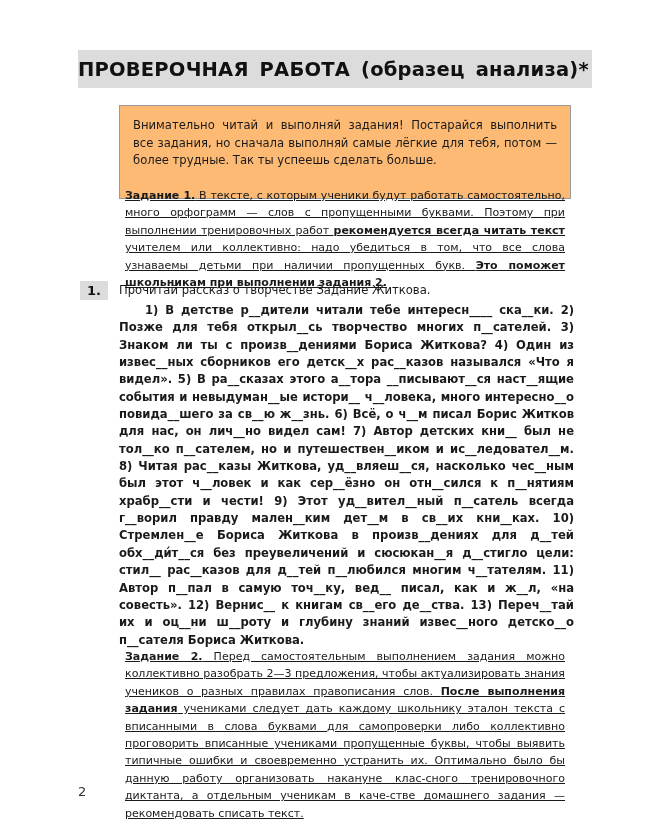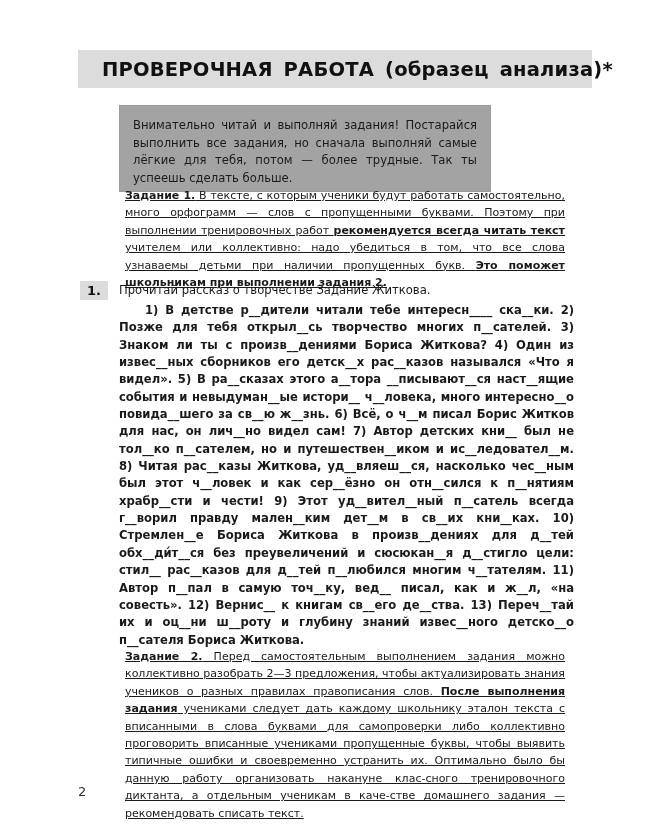--- a/index.html
+++ b/index.html
@@ -33,39 +33,39 @@
     background: #dcdcdc;
     display: flex;
     align-items: center;
   }
   .header-title {
     font-size: 19.5px;
     font-weight: bold;
     letter-spacing: 0.2px;
     word-spacing: 4px;
     color: #111111;
-    padding-left: 24px;
+    padding-left: 0;
     white-space: nowrap;
   }
   .header-title .asterisk {
     font-weight: bold;
     font-size: 19.5px;
     vertical-align: baseline;
   }
 
   
   .instruction-box {
     position: absolute;
     left: 119px;
     top: 105px;
-    width: 372px;
+    width: 452px;
     box-sizing: border-box;
     border: 1.5px solid #9a9a9a;
-    padding: 11px 13px 4px 13px;
-    background: #a3a3a3;
+    padding: 11px 13px 28px 13px;
+    background: #fdba74;
   }
   .instruction-text {
     font-size: 11.6px;
     line-height: 17.6px;
     text-align: justify;
     text-align-last: left;
     color: #1a1a1a;
     margin: 0;
     hyphens: none;
   }

